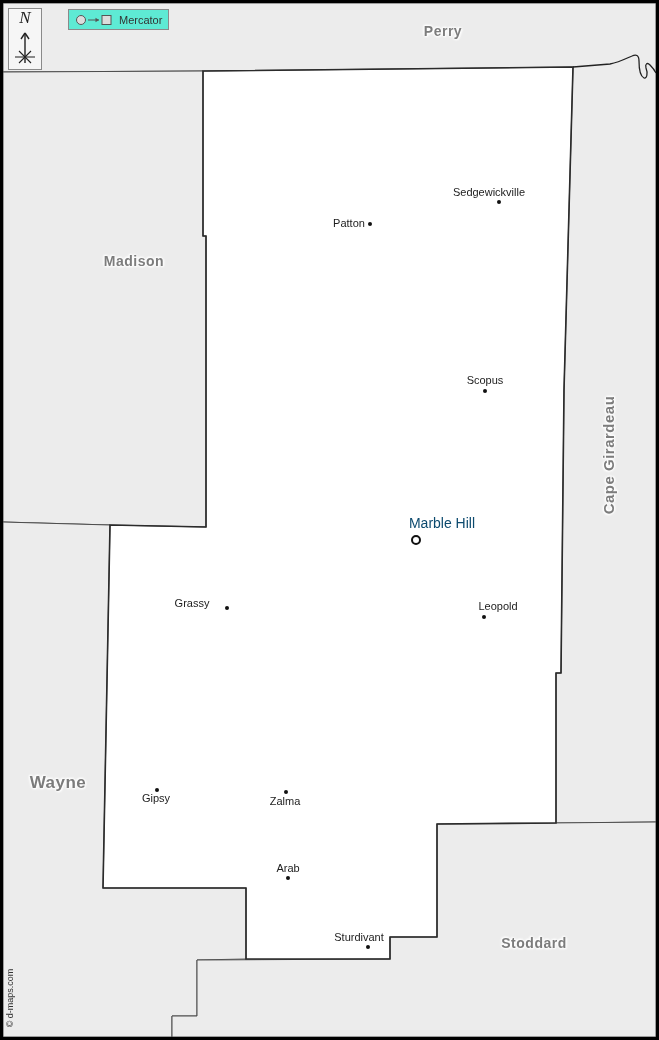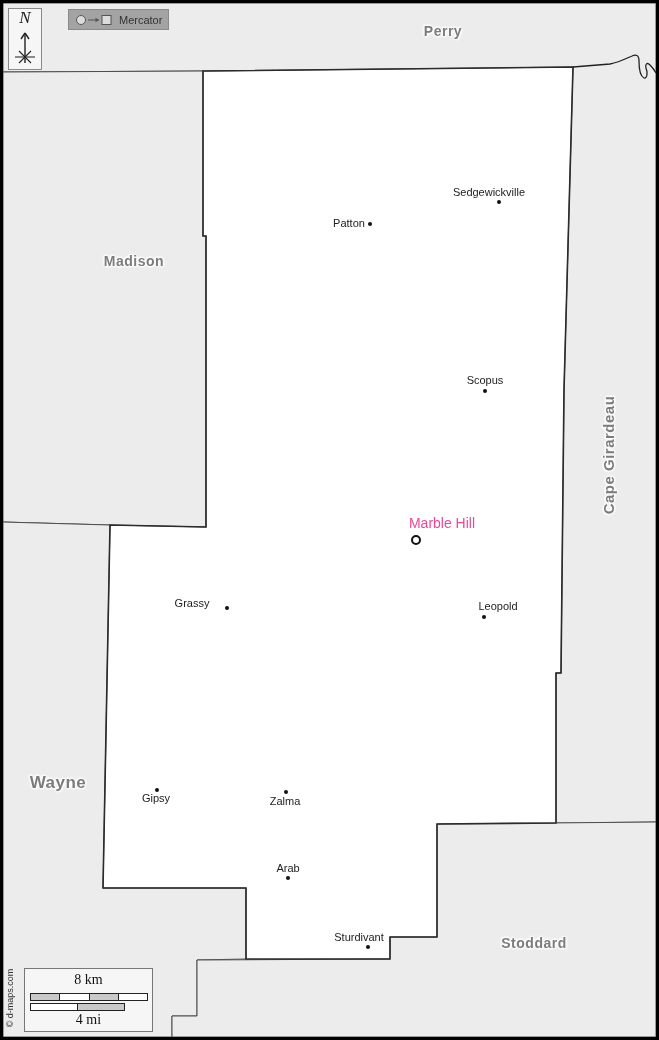--- a/index.html
+++ b/index.html
@@ -12,21 +12,21 @@
           color:#7c7c7c;letter-spacing:.5px;white-space:nowrap;
           text-shadow:0 0 3px #fff,0 0 3px #fff,0 0 4px #fff,1px 1px 2px #fff,-1px -1px 2px #fff;}
   .lbl-perry{left:443px;top:31px;}
   .lbl-madison{left:106px;top:261px;margin-left:28px;}
   .lbl-wayne{left:58px;top:783px;font-size:17px;}
   .lbl-stoddard{left:534px;top:943px;text-align:center;}
   .lbl-cape{left:608px;top:455px;font-size:15px;transform:translate(-50%,-50%) rotate(-90deg);}
 
   
   .town{position:absolute;transform:translate(-50%,-50%);font-size:11px;color:#1c1c1c;white-space:nowrap;}
-  .seat{font-size:14px;color:#ec4899;}
+  .seat{font-size:14px;color:#0c4a6e;}
   .dot{position:absolute;width:4px;height:4px;border-radius:50%;background:#111;
        transform:translate(-50%,-50%);}
   .ring{position:absolute;width:6px;height:6px;border:2.4px solid #111;background:#fff;
         border-radius:50%;transform:translate(-50%,-50%);}
 
   .t-sedgewickville{left:489px;top:192px;} .d-sedgewickville{left:499px;top:202px;}
   .t-patton{left:349px;top:223px;}         .d-patton{left:370px;top:224px;}
   .t-scopus{left:485px;top:380px;}         .d-scopus{left:485px;top:391px;}
   .t-marblehill{left:442px;top:523px;}     .d-marblehill{left:416px;top:540px;}
   .t-grassy{left:192px;top:603px;}         .d-grassy{left:227px;top:608px;}
@@ -36,21 +36,21 @@
   .t-arab{left:288px;top:868px;}           .d-arab{left:288px;top:878px;}
   .t-sturdivant{left:359px;top:937px;}     .d-sturdivant{left:368px;top:947px;}
 
   
   .compass{position:absolute;left:8px;top:8px;width:32px;height:60px;background:#f6f6f6;
            border:1px solid #8a8a8a;text-align:center;}
   .compass .n{font-family:"Liberation Serif",serif;font-style:italic;font-size:17px;color:#222;
               line-height:18px;display:block;}
 
   
-  .proj{position:absolute;left:68px;top:9px;height:19px;background:#a3a3a3;border:1px solid #8a8a8a;
+  .proj{position:absolute;left:68px;top:9px;height:19px;background:#5eead4;border:1px solid #8a8a8a;
         display:flex;align-items:center;padding:0 6px;gap:4px;}
   .proj .txt{font-size:11px;color:#333;}
 
   
   .scalebox{position:absolute;left:24px;top:968px;width:127px;height:62px;background:#f6f6f6;
             border:1px solid #777;}
   .scalebox .km-label,.scalebox .mi-label{position:absolute;left:0;width:100%;text-align:center;
             font-family:"Liberation Serif",serif;font-size:14px;color:#111;}
   .km-label{top:3px;} .mi-label{top:43px;}
   .bar{position:absolute;left:5px;display:flex;border:1px solid #222;height:6px;box-sizing:content-box;}
@@ -136,30 +136,16 @@
   <div class="proj">
     <svg width="40" height="12" viewBox="0 0 40 12">
       <circle cx="6" cy="6" r="4.5" fill="#dcdcdc" stroke="#555" stroke-width="1"></circle>
       <line x1="13" y1="6" x2="24" y2="6" stroke="#555" stroke-width="1"></line>
       <path d="M24,6 L20.5,3.8 L20.5,8.2 Z" fill="#555"></path>
       <rect x="27" y="1.5" width="9" height="9" fill="#dcdcdc" stroke="#555" stroke-width="1"></rect>
     </svg>
     <span class="txt">Mercator</span>
   </div>
 
-  <div class="scalebox">
-    <div class="km-label">8 km</div>
-    <div class="bar bar-km">
-      <div class="seg g"></div>
-      <div class="seg w"></div>
-      <div class="seg g"></div>
-      <div class="seg w"></div>
-    </div>
-    <div class="bar bar-mi">
-      <div class="seg w"></div>
-      <div class="seg g"></div>
-    </div>
-    <div class="mi-label">4 mi</div>
-  </div>
 
   <div class="copyright">© d-maps.com</div>
 
 </div>
 
 </body></html>

